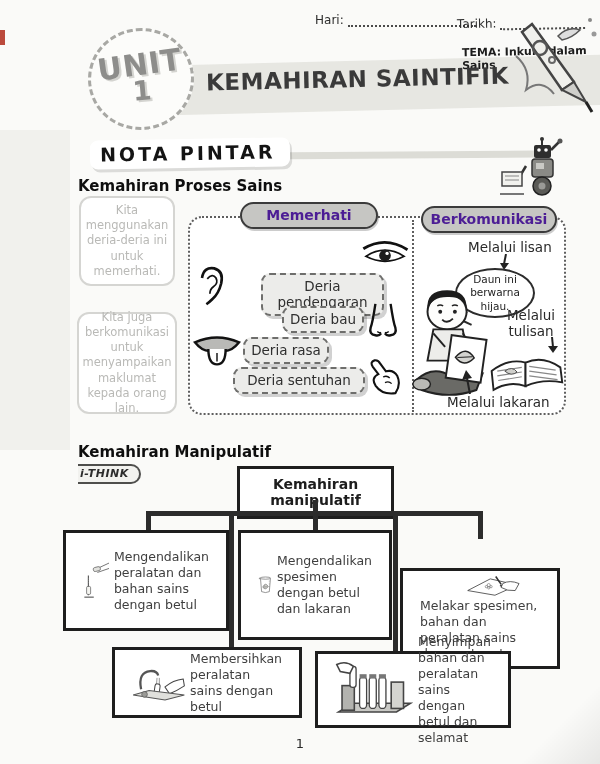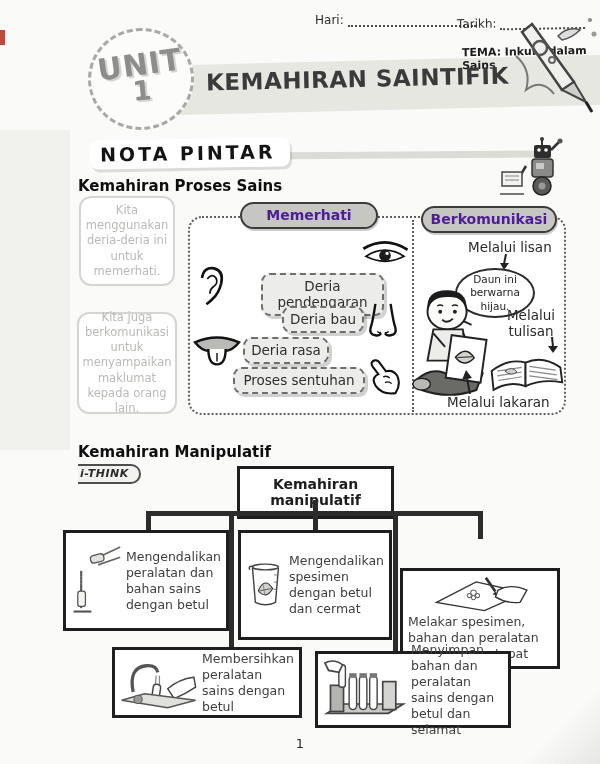--- a/index.html
+++ b/index.html
@@ -54,21 +54,21 @@
   .speech-tail { position:absolute; left:463px; top:313px; width:11px; height:11px; background:#fff; border-left:2px solid #2c2c2c; border-bottom:2px solid #2c2c2c; transform:rotate(25deg); }
   .arrow { position:absolute; }
 
   
   .manip-heading { position:absolute; left:78px; top:443px; font-size:15px; font-weight:800; color:#0e0e0e; }
   .ithink { position:absolute; left:78px; top:464px; font-size:11px; font-weight:900; font-style:italic; color:#2c2c2c; background:#f2f2ef; border:2px solid #4e4e4c; border-left:none; border-radius:0 10px 10px 0; padding:1px 10px 2px 2px; letter-spacing:0.5px; }
 
   .root-box { position:absolute; left:237px; top:466px; width:157px; border:3px solid #1e1e1e; background:#fff; font-size:14px; font-weight:700; color:#1d1d1d; text-align:center; padding:7px 4px 8px; }
   .conn { position:absolute; background:#2c2c2c; }
 
-  .tbox { position:absolute; border:3px solid #1e1e1e; background:#fff; display:flex; align-items:center; gap:4px; padding:4px 5px; color:#3e3e3e; font-size:12.5px; line-height:1.28; }
+  .tbox { position:absolute; border:3px solid #1e1e1e; background:#fff; display:flex; align-items:center; gap:4px; padding:4px 17px; color:#3e3e3e; font-size:12.5px; line-height:1.28; }
   .tbox .tbox-label { flex:1; }
   .tbox-col { flex-direction:column; align-items:flex-start; justify-content:flex-start; }
 
   .pageno { position:absolute; left:0; right:0; top:736px; text-align:center; font-size:13px; color:#2a2a2a; }
 </style>
 </head>
 <body>
 
 <div class="page">
 
@@ -144,21 +144,21 @@
   <div class="sense-box" style="left:227px; top:273px; width:123px;margin-left:34px;">
     <span>Deria pendengaran</span>
   </div>
   <div class="sense-box" style="left:243px; top:337px; width:86px;">
     <span>Deria rasa</span>
   </div>
   <div class="sense-box" style="left:282px; top:306px; width:82px;">
     <span>Deria bau</span>
   </div>
   <div class="sense-box" style="left:233px; top:367px; width:132px;">
-    <span>Proses sentuhan</span>
+    <span>Deria sentuhan</span>
   </div>
 
   <svg class="sense-icon" style="left:360px; top:238px;" width="50" height="30" viewBox="0 0 60 34">
     <path d="M4 12 Q30 -4 57 13" fill="none" stroke="#111" stroke-width="3.5"></path>
     <path d="M7 21 Q30 6 53 21 Q30 33 7 21 Z" fill="#fff" stroke="#111" stroke-width="2"></path>
     <circle cx="30" cy="20" r="7" fill="#1c1c1c"></circle>
     <circle cx="32.5" cy="17.5" r="2" fill="#fff"></circle>
   </svg>
   <svg class="sense-icon" style="left:191px; top:264px;" width="36" height="42" viewBox="0 0 40 48">
     <path d="M12 16 Q14 3 26 5 Q37 8 34 22 Q31 34 24 40 Q20 44 17 46" fill="none" stroke="#111" stroke-width="3"></path>
@@ -263,21 +263,21 @@
       <path d="M9 10 L13 58 Q27 65 41 58 L45 10" fill="#fff" stroke="#444" stroke-width="2"></path>
       <ellipse cx="27" cy="9" rx="18" ry="4" fill="none" stroke="#444" stroke-width="2"></ellipse>
       <path d="M9 8 Q3 7 5 13" fill="none" stroke="#444" stroke-width="2"></path>
       <line x1="39" y1="20" x2="43" y2="20" stroke="#666" stroke-width="1.2"></line>
       <line x1="39" y1="30" x2="43" y2="30" stroke="#666" stroke-width="1.2"></line>
       <line x1="38" y1="40" x2="42" y2="40" stroke="#666" stroke-width="1.2"></line>
       <path d="M17 42 Q26 22 37 39 Q28 55 17 42 Z" fill="#d2d2ce" stroke="#333" stroke-width="1.5"></path>
       <line x1="19" y1="42" x2="35" y2="39" stroke="#333" stroke-width="1"></line>
       <line x1="24" y1="34" x2="26" y2="47" stroke="#555" stroke-width="0.8"></line>
     </svg>
-    <span class="tbox-label">Mengendalikan spesimen dengan betul dan cermat</span>
+    <span class="tbox-label">Mengendalikan spesimen dengan betul dan lakaran</span>
   </div>
 
   <div class="tbox tbox-col" style="left:400px; top:568px; width:160px; height:101px; gap:2px;">
     <svg width="146" height="52" viewBox="0 0 146 54">
       <path d="M8 40 L66 10 L136 26 L78 52 Z" fill="#fff" stroke="#333" stroke-width="2"></path>
       <path d="M80 4 L94 24" stroke="#333" stroke-width="4"></path>
       <path d="M94 24 L98 31 L90 28 Z" fill="#333"></path>
       <path d="M98 22 Q116 12 140 22 L130 40 Q110 42 94 32 Z" fill="#fff" stroke="#333" stroke-width="2"></path>
       <circle cx="62" cy="26" r="4" fill="none" stroke="#666" stroke-width="1.5"></circle>
       <circle cx="56" cy="30" r="3" fill="none" stroke="#666" stroke-width="1.5"></circle>

